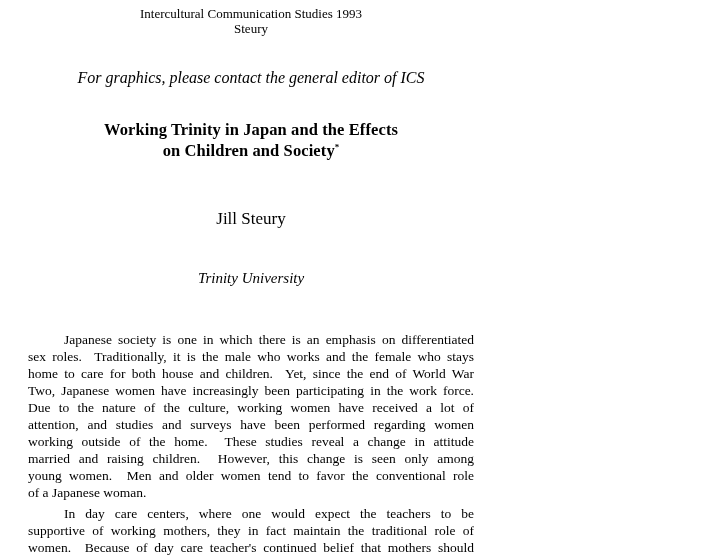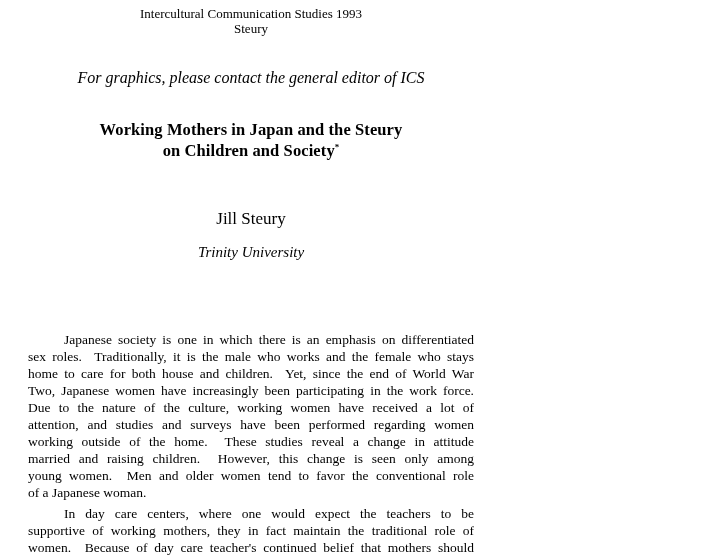--- a/index.html
+++ b/index.html
@@ -47,21 +47,21 @@
     vertical-align: super;
     line-height: 0;
   }
   .author-name {
     top: 210px;
     text-align: center;
     font-size: 17px;
     line-height: 17px;
   }
   .affiliation {
-    top: 244px;
+    top: 270px;
     text-align: center;
     font-style: italic;
     font-size: 15px;
     line-height: 17px;
   }
   .body-text {
     top: 327px;
     font-size: 13.5px;
   }
   .paragraph {
@@ -89,21 +89,21 @@
 <div class="page">
 
   <div class="col running-head">
     <div>Intercultural Communication Studies 1993</div>
     <div>Steury</div>
   </div>
 
   <div class="col contact-note">For graphics, please contact the general editor of ICS</div>
 
   <div class="col paper-title">
-    <div>Working Mothers in Japan and the Steury</div>
+    <div>Working Trinity in Japan and the Effects</div>
     <div><span>on Children and Society</span><sup>*</sup></div>
   </div>
 
   <div class="col author-name">Jill Steury</div>
 
   <div class="col affiliation">Trinity University</div>
 
   <div class="col body-text">
       <div class="paragraph">
         <div class="line justified indented">Japanese society is one in which there is an emphasis on differentiated</div>

